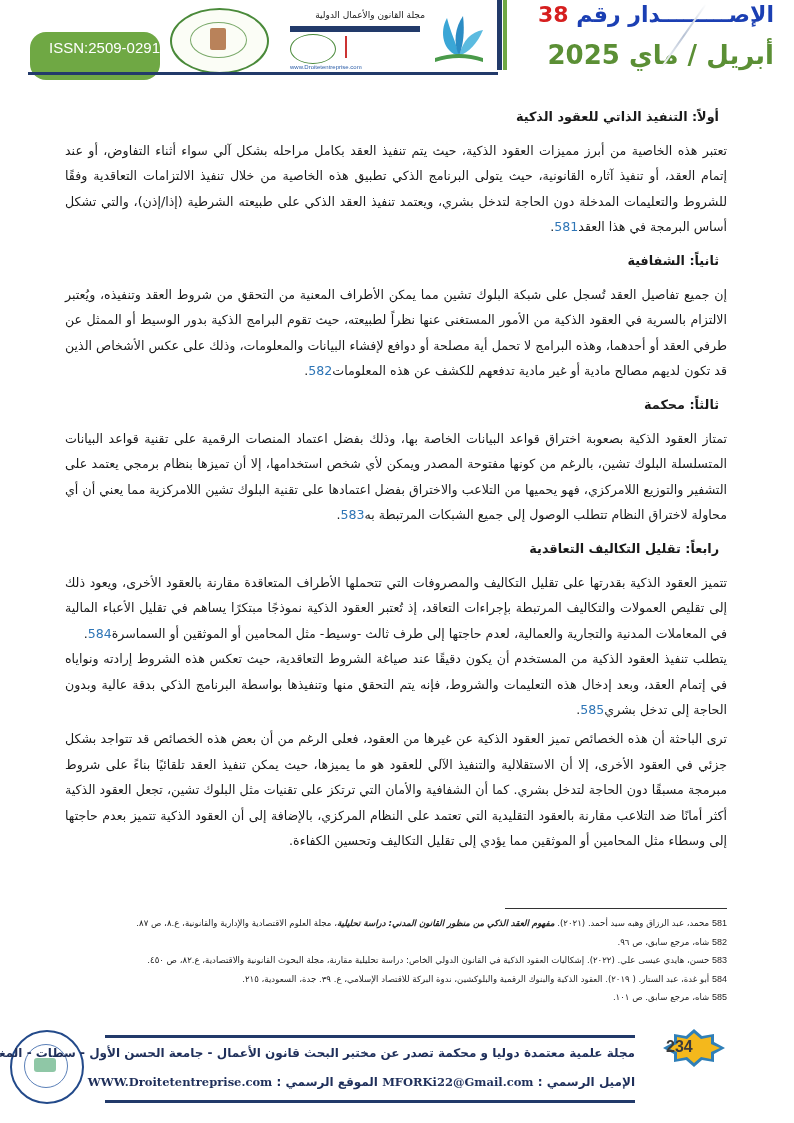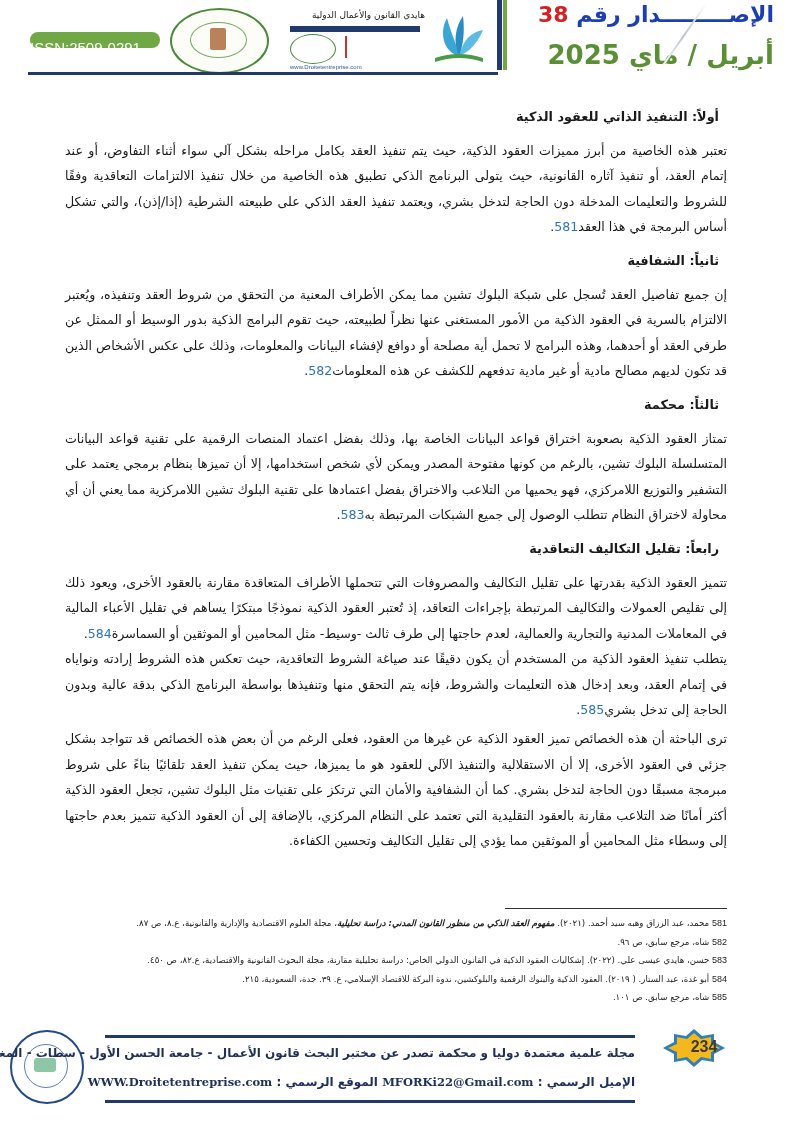--- a/index.html
+++ b/index.html
@@ -1,23 +1,23 @@
 <!DOCTYPE html>
 <html><head>
 <meta charset="utf-8">
 <style>
   html, body { margin:0; padding:0; background:#ffffff; }
   body { width:794px; height:1123px; position:relative; overflow:hidden;
          font-family:"DejaVu Sans", sans-serif; color:#1a1a1a; }
 
   
   .header { position:absolute; left:0; top:0; width:794px; height:92px; }
-  .issn { position:absolute; left:30px; top:32px; width:130px; height:16px;
+  .issn { position:absolute; left:30px; top:32px; width:130px; height:48px;
           background:#6fa844; border-radius:16px; color:#fff; font-size:15px;
-          font-family:"Liberation Sans", sans-serif; line-height:32px; text-align:left; }
+          font-family:"Liberation Sans", sans-serif; line-height:32px; text-align:right; }
   .lab-logo { position:absolute; left:170px; top:8px; width:95px; height:62px;
               border:2px solid #4a8a3a; border-radius:50%; background:#fbfdf6; }
   .lab-logo .inner { position:absolute; left:18px; top:12px; width:55px; height:34px;
               border:1px solid #7aa96a; border-radius:50%; }
   .lab-logo .scale { position:absolute; left:38px; top:18px; width:16px; height:22px; background:#b9825a; border-radius:2px; }
   .journal-logo { position:absolute; left:285px; top:6px; width:210px; height:64px; }
   .journal-logo .jt { position:absolute; right:70px; top:4px; font-size:9px; color:#222; white-space:nowrap; }
   .journal-logo .jband { position:absolute; left:5px; top:20px; width:130px; height:6px; background:#223a6a; }
   .journal-logo .jseal { position:absolute; left:5px; top:28px; width:44px; height:28px; border:1px solid #4a8a3a; border-radius:50%; }
   .journal-logo .juni { position:absolute; left:60px; top:30px; width:60px; height:22px; border-left:2px solid #c33; }
@@ -53,39 +53,39 @@
   
   .footer-rule1 { position:absolute; left:105px; top:1035px; width:530px; height:3px; background:#223a6a; }
   .footer-rule2 { position:absolute; left:105px; top:1100px; width:530px; height:3px; background:#223a6a; }
   .footer-desc { position:absolute; left:105px; top:1046px; width:530px; direction:rtl; text-align:right;
                  font-size:12px; font-weight:bold; color:#1f2f5a; white-space:nowrap; }
   .footer-contact { position:absolute; left:105px; top:1075px; width:530px; direction:rtl; text-align:right;
                     font-size:12px; font-weight:bold; color:#1f2f5a; white-space:nowrap; }
   .footer-contact .lat { font-family:"DejaVu Serif", serif; font-size:11.5px; }
   .page-badge { position:absolute; left:662px; top:1028px; width:64px; height:40px; }
   .page-badge svg { position:absolute; left:0; top:0; }
-  .page-badge .pnum { position:absolute; left:10px; top:10px; width:64px; text-align:center;
+  .page-badge .pnum { position:absolute; left:4px; top:10px; width:64px; text-align:left;
                       font-family:"Liberation Sans", sans-serif; font-weight:bold; font-size:16px; color:#3b3b3b; }
   .stamp { position:absolute; left:10px; top:1030px; width:70px; height:70px; border:2px solid #234a8a; border-radius:50%; }
   .stamp .ring { position:absolute; left:12px; top:12px; width:42px; height:42px; border:1px solid #5a7fb8; border-radius:50%; }
   .stamp .core { position:absolute; left:22px; top:26px; width:22px; height:14px; background:#8fc7a6; border-radius:3px; }
 </style>
 </head>
 <body>
 
 <div class="header">
   <div class="issn">ISSN:2509-0291</div>
 
   <div class="lab-logo">
     <div class="inner"></div>
     <div class="scale"></div>
   </div>
 
   <div class="journal-logo">
-    <div class="jt">هايدي القانون والأعمال الدولية</div>
+    <div class="jt">مجلة القانون والأعمال الدولية</div>
     <div class="jband"></div>
     <div class="jseal"></div>
     <div class="juni"></div>
     <div class="jurl">www.Droitetentreprise.com</div>
     <svg class="leaves" viewBox="0 0 52 52">
       <path d="M26 44 C10 40 6 20 14 6 C18 22 24 32 26 44Z" fill="#3aa6d6"></path>
       <path d="M26 44 C30 28 38 20 50 18 C44 32 36 40 26 44Z" fill="#5bbbe0"></path>
       <path d="M26 44 C20 30 22 16 30 4 C32 20 30 34 26 44Z" fill="#2b8cc4"></path>
       <path d="M2 46 Q26 38 50 46 L50 50 Q26 42 2 50Z" fill="#4a9a4a"></path>
     </svg>

